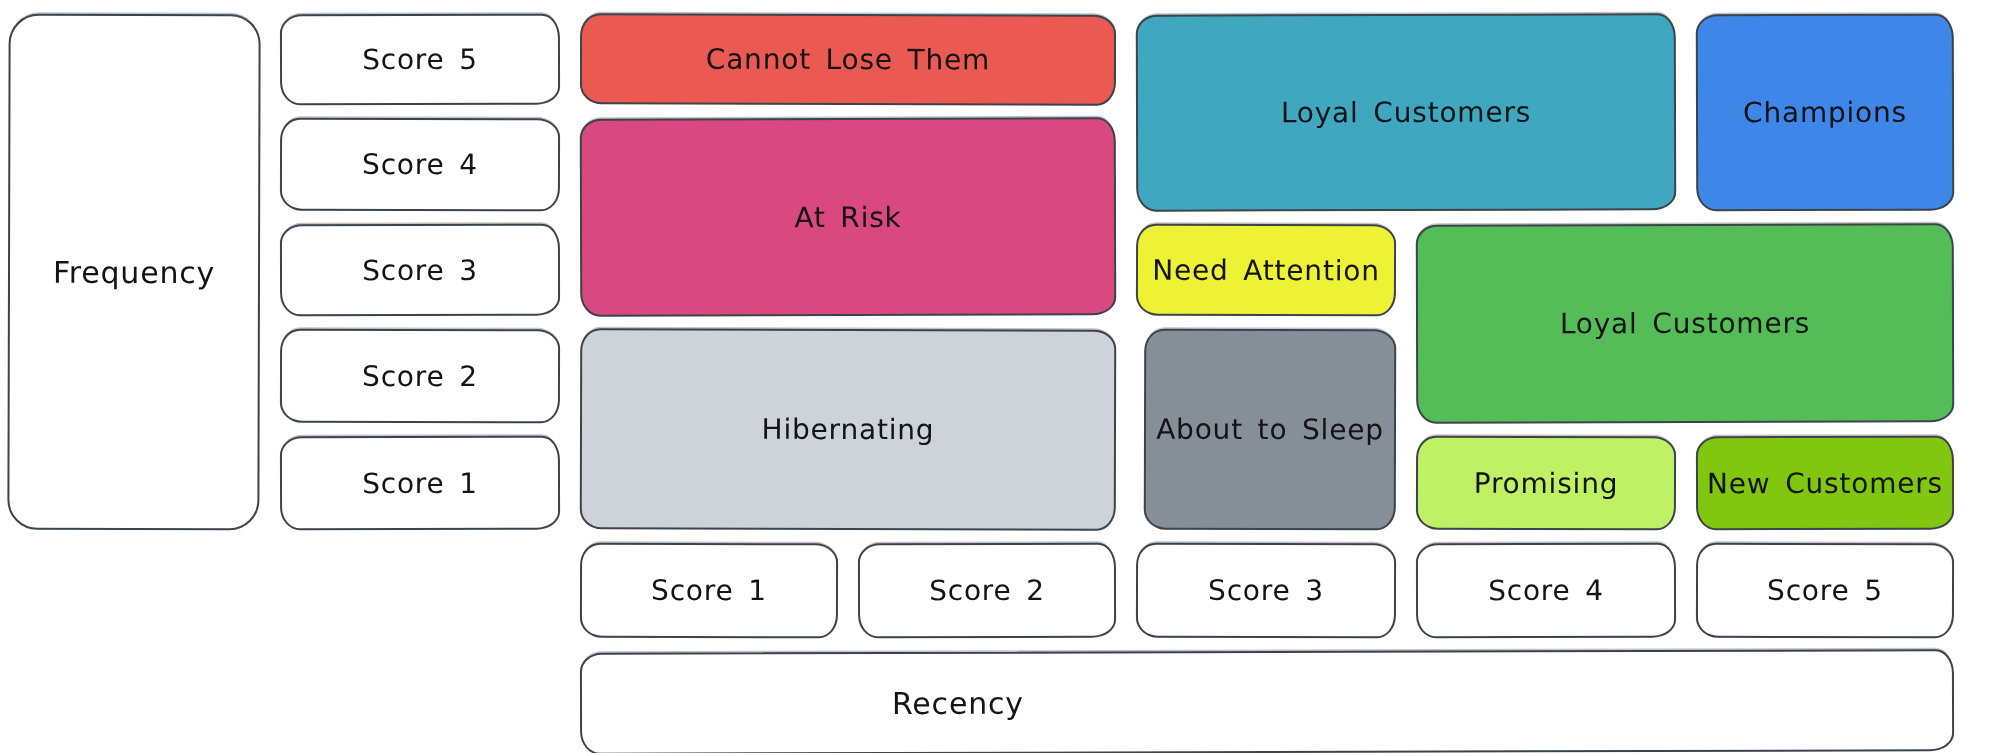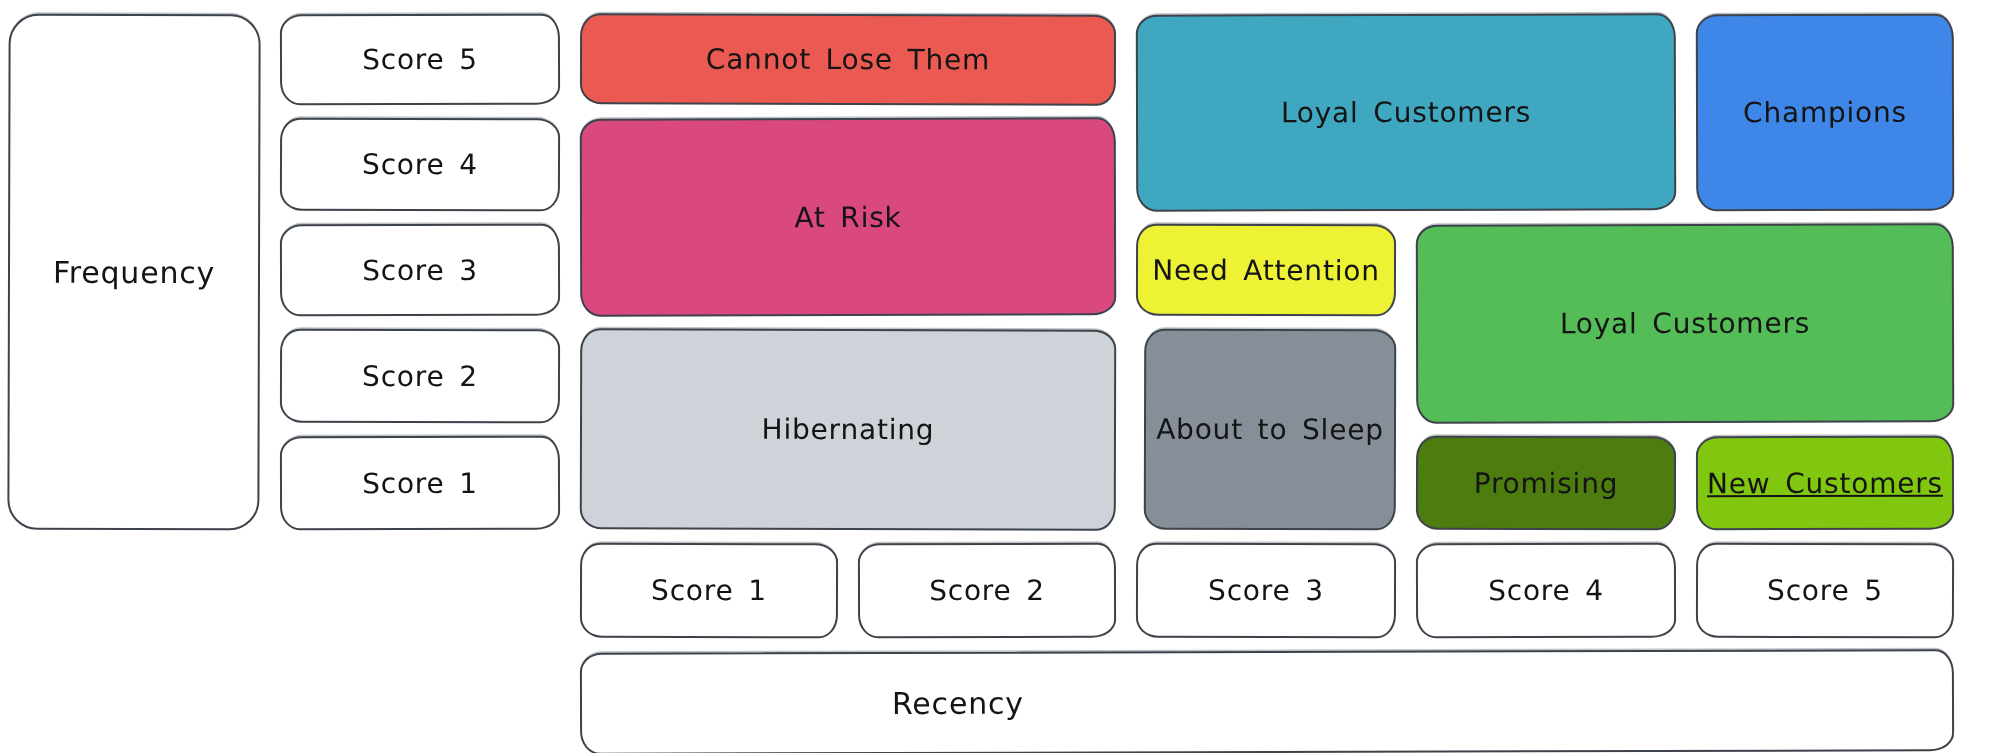--- a/index.html
+++ b/index.html
@@ -82,22 +82,22 @@
   <div class="box freq-s1">Score 1</div>
 
   <div class="box seg-cannot-lose" style="background-color: rgb(234, 90, 82);">Cannot Lose Them</div>
   <div class="box seg-at-risk" style="background-color: rgb(217, 72, 126);">At Risk</div>
   <div class="box seg-hibernating" style="background-color: rgb(206, 211, 218);">Hibernating</div>
   <div class="box seg-loyal-top" style="background-color: rgb(63, 168, 192);">Loyal Customers</div>
   <div class="box seg-need-attn" style="background-color: rgb(238, 242, 53);">Need Attention</div>
   <div class="box seg-champions" style="background-color: rgb(62, 134, 232);">Champions</div>
   <div class="box seg-about-sleep" style="background-color: rgb(134, 142, 152);">About to Sleep</div>
   <div class="box seg-loyal-right" style="background-color: rgb(84, 189, 88);">Loyal Customers</div>
-  <div class="box seg-promising" style="background-color: #4d7c0f;">Promising</div>
-  <div class="box seg-new-cust" style="background-color: rgb(129, 199, 15); text-decoration: underline;">New Customers</div>
+  <div class="box seg-promising" style="background-color: #bef264;">Promising</div>
+  <div class="box seg-new-cust" style="background-color: rgb(129, 199, 15);">New Customers</div>
 
   <div class="box rec-s1">Score 1</div>
   <div class="box rec-s2">Score 2</div>
   <div class="box rec-s3">Score 3</div>
   <div class="box rec-s4">Score 4</div>
   <div class="box rec-s5">Score 5</div>
 
   <div class="box axis-label rec-label">Recency</div>
 
 </div>

